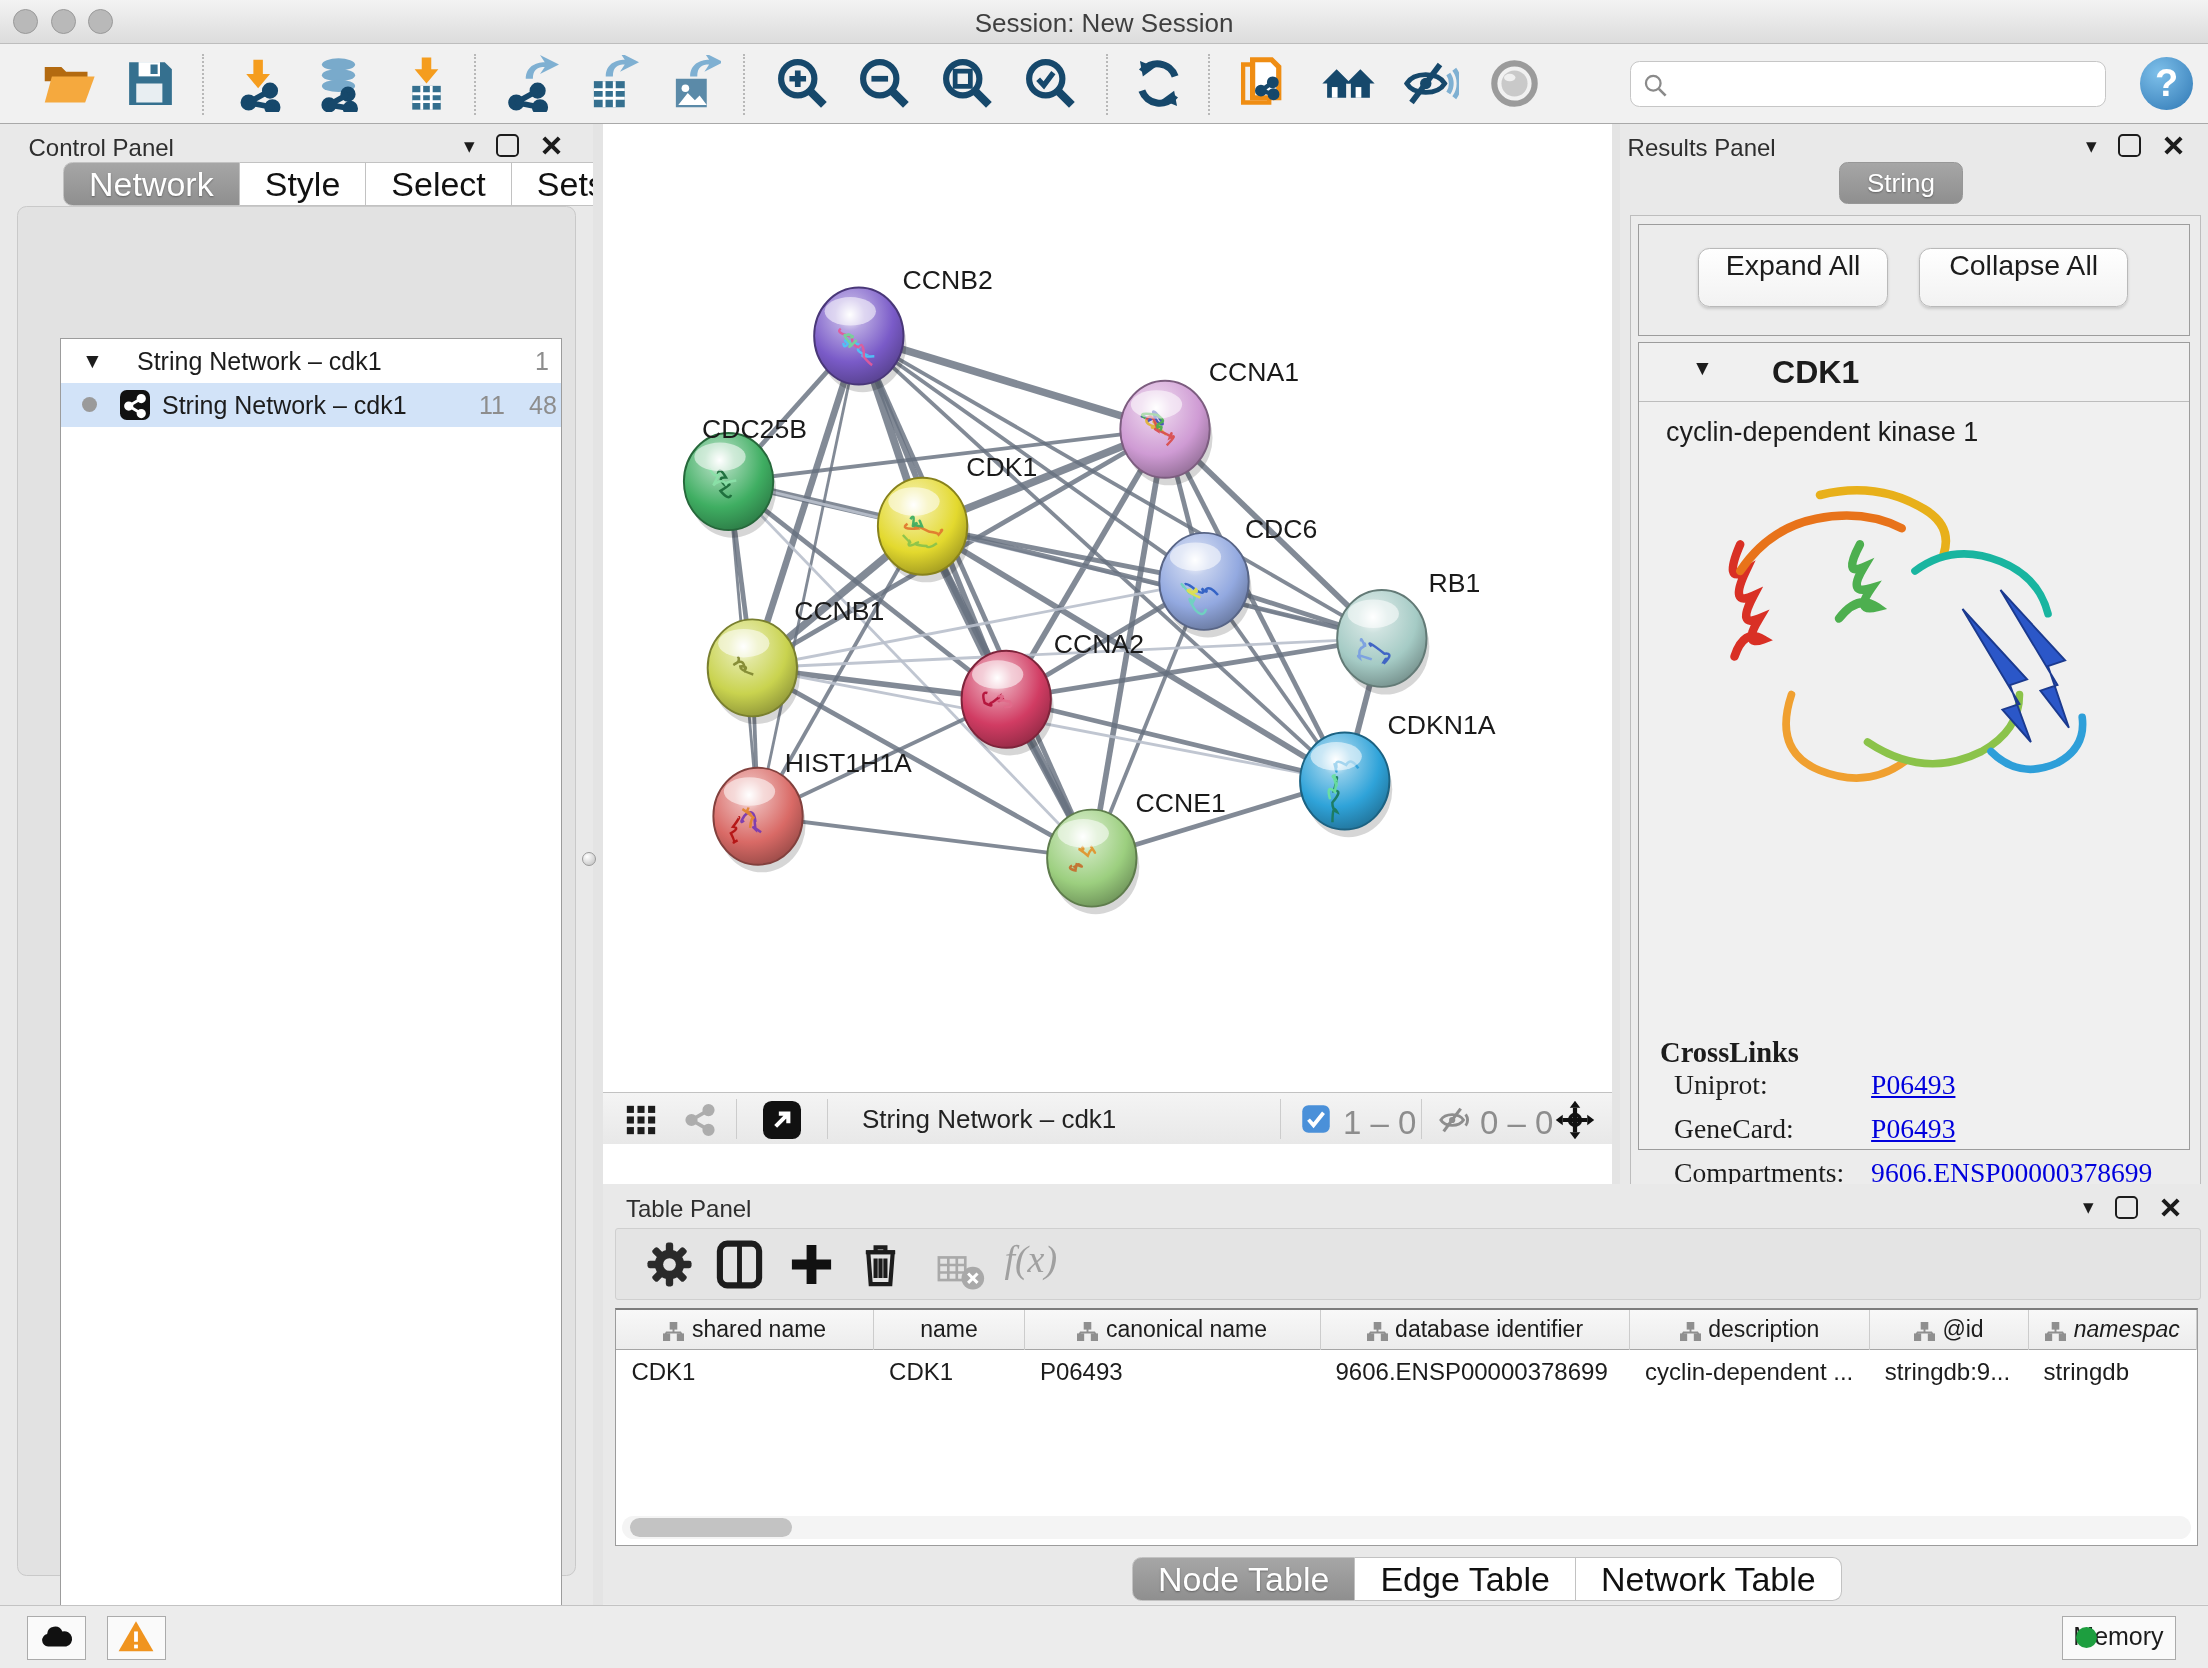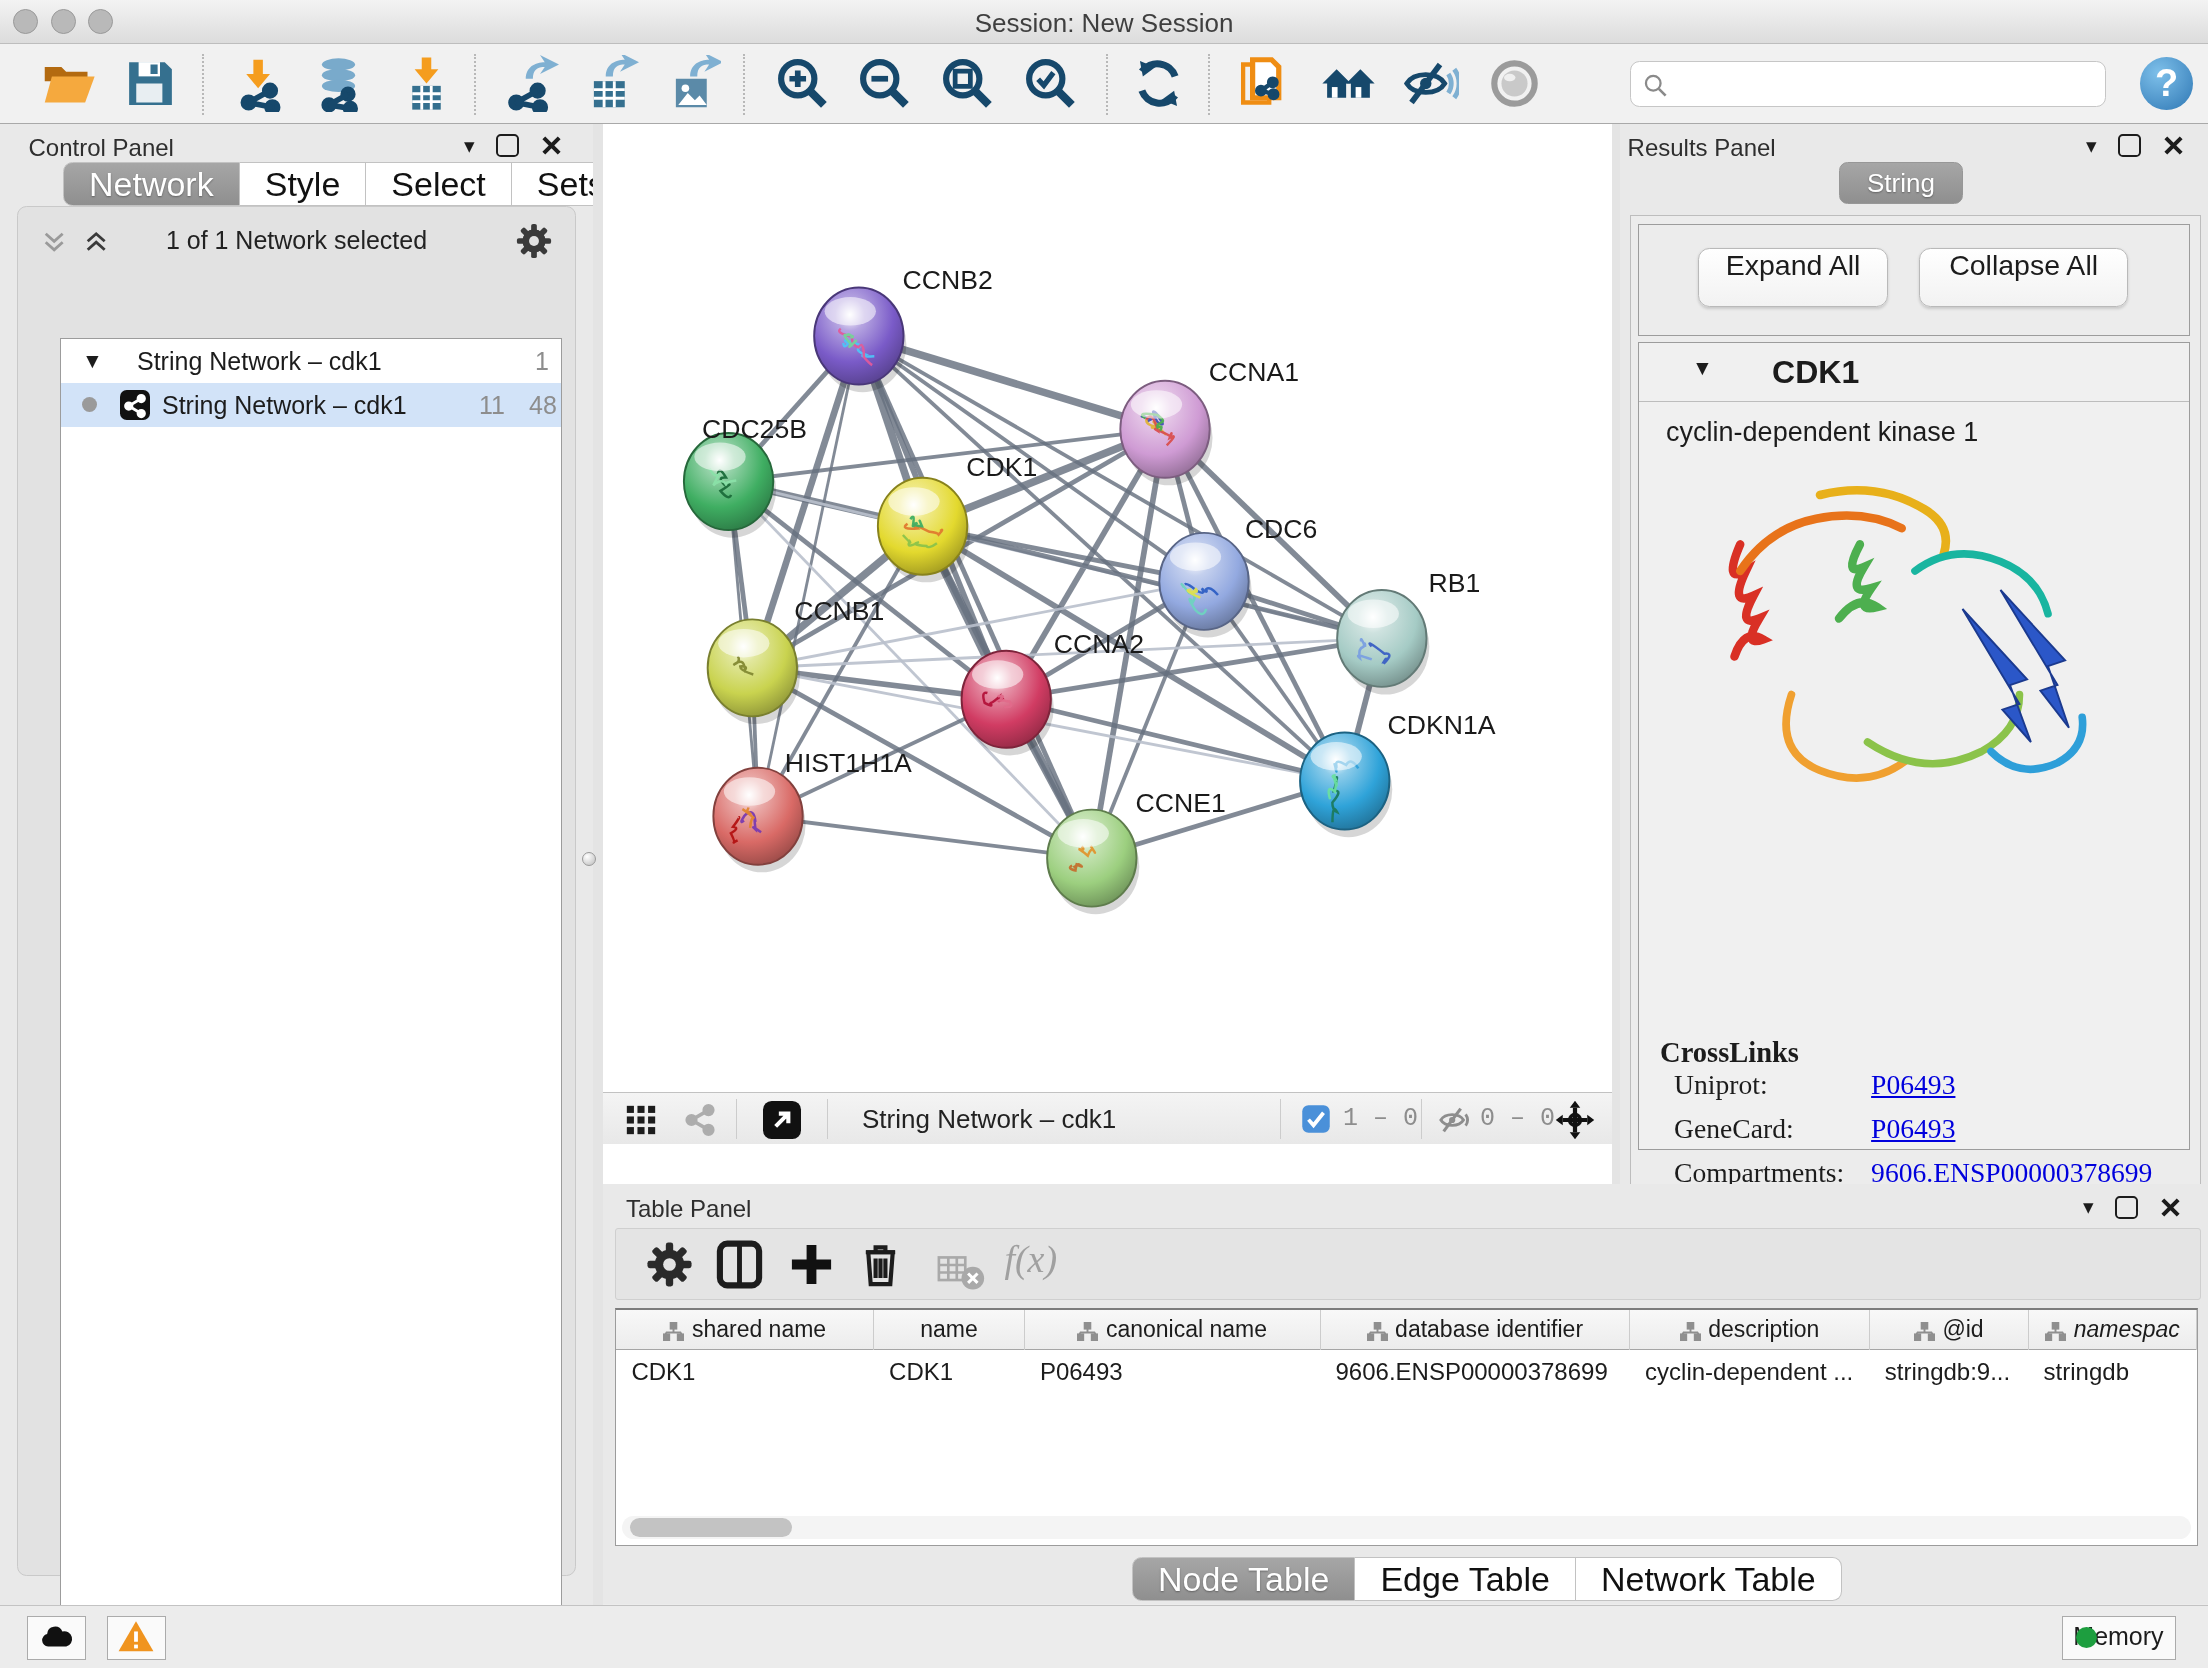--- a/index.html
+++ b/index.html
@@ -59,21 +59,21 @@
     border-radius:6.7px; }
   .dot-gray { position:absolute; width:15px; height:15px; border-radius:50%; background:#9a9a9a; }
 
   
   #net-view { left:603px; top:124px; width:1009px; height:1060px; background:#ffffff; }
   #net-canvas { left:0; top:0; width:1009px; height:968px; }
   #net-toolbar { left:0; top:968px; width:1009px; height:52px;
     background:linear-gradient(#f4f4f4,#e8e8e8); border-top:1.9px solid #c2c2c2; }
   .nt-sep { position:absolute; top:5.7px; height:40px; border-left:1.9px solid #cccccc; }
   #net-title { position:absolute; left:259px; top:11.4px; font-size:26px; color:#222; }
-  .badge-txt { font-size:25px; color:#8d8d8d;font-family:Liberation Mono, monospace; }
+  .badge-txt { font-size:33px; color:#8d8d8d; }
 
   
   .vsplit { background:#e4e4e4; }
   .knob { width:14.3px; height:14.3px; border-radius:50%; border:1px solid #9a9a9a;
     background:radial-gradient(circle at 35% 30%, #ffffff, #bcbcbc); }
 
   
   #results-panel { left:1620px; top:124px; width:589px; height:1060px; background:#e9e9e9; }
   #rp-tab { position:absolute; left:219px; top:38px; height:42px; padding:0 27px;
     font-size:26px; line-height:40px; color:#fff; background:linear-gradient(#a6a6a6,#8f8f8f);
@@ -306,42 +306,20 @@
           <path d="M4 4l16 16M20 4L4 20" stroke="#1c1c1c" stroke-width="4.2"></path>
         </svg>
     </div>
     <div id="cp-tabs" class="abs tabrow">
         <div class="tab sel">Network</div>
         <div class="tab">Style</div>
         <div class="tab">Select</div>
         <div class="tab">Sets</div>
       </div>
     <div id="cp-body" class="abs">
-      <div id="cp-statusrow" class="abs">
-        <svg class="abs" style="left:13.3px;top:7.6px" width="32" height="28.5" viewBox="0 0 34 30">
-            <path d="M5 6l9 8 9-8M5 15l9 8 9-8" fill="none" stroke="#9a9a9a" stroke-width="3"></path>
-          </svg>
-        <svg class="abs" style="left:55px;top:7.6px" width="32" height="28.5" viewBox="0 0 34 30">
-            <path d="M5 14l9-8 9 8M5 23l9-8 9 8" fill="none" stroke="#3a3a3a" stroke-width="3"></path>
-          </svg>
-        <div id="cp-status">1 of 1 Network selected</div>
-        <svg class="abs" style="left:487px;top:1.9px" width="38" height="38" viewBox="0 0 40 40">
-          <g fill="#3a3a3a">
-              <g id="gteeth"></g>
-              <circle cx="20" cy="20" r="12"></circle>
-              <circle cx="20" cy="20" r="5" fill="#e2e2e2"></circle>
-          <rect x="17" y="2" width="6" height="36" rx="2"></rect>
-              <rect x="2" y="17" width="36" height="6" rx="2"></rect>
-          <rect x="17" y="2" width="6" height="36" rx="2" transform="rotate(45 20 20)"></rect>
-              <rect x="17" y="2" width="6" height="36" rx="2" transform="rotate(135 20 20)"></rect>
-          <circle cx="20" cy="20" r="12"></circle>
-              <circle cx="20" cy="20" r="5.2" fill="#e2e2e2"></circle>
-            </g>
-          </svg>
-      </div>
       <div id="net-list" class="abs">
         <div class="tree-row">
           <span class="abs tri" style="left:21px;top:0">▼</span>
           <span class="abs" style="left:76px">String Network – cdk1</span>
           <span class="cnt" style="left:474px">1</span>
         </div>
         <div class="tree-row" id="row-child">
           <span class="dot-gray" style="left:21px;top:14.3px"></span>
           <span class="share-badge" style="left:59px">
             <svg viewBox="0 0 24 24" width="30" height="30">

